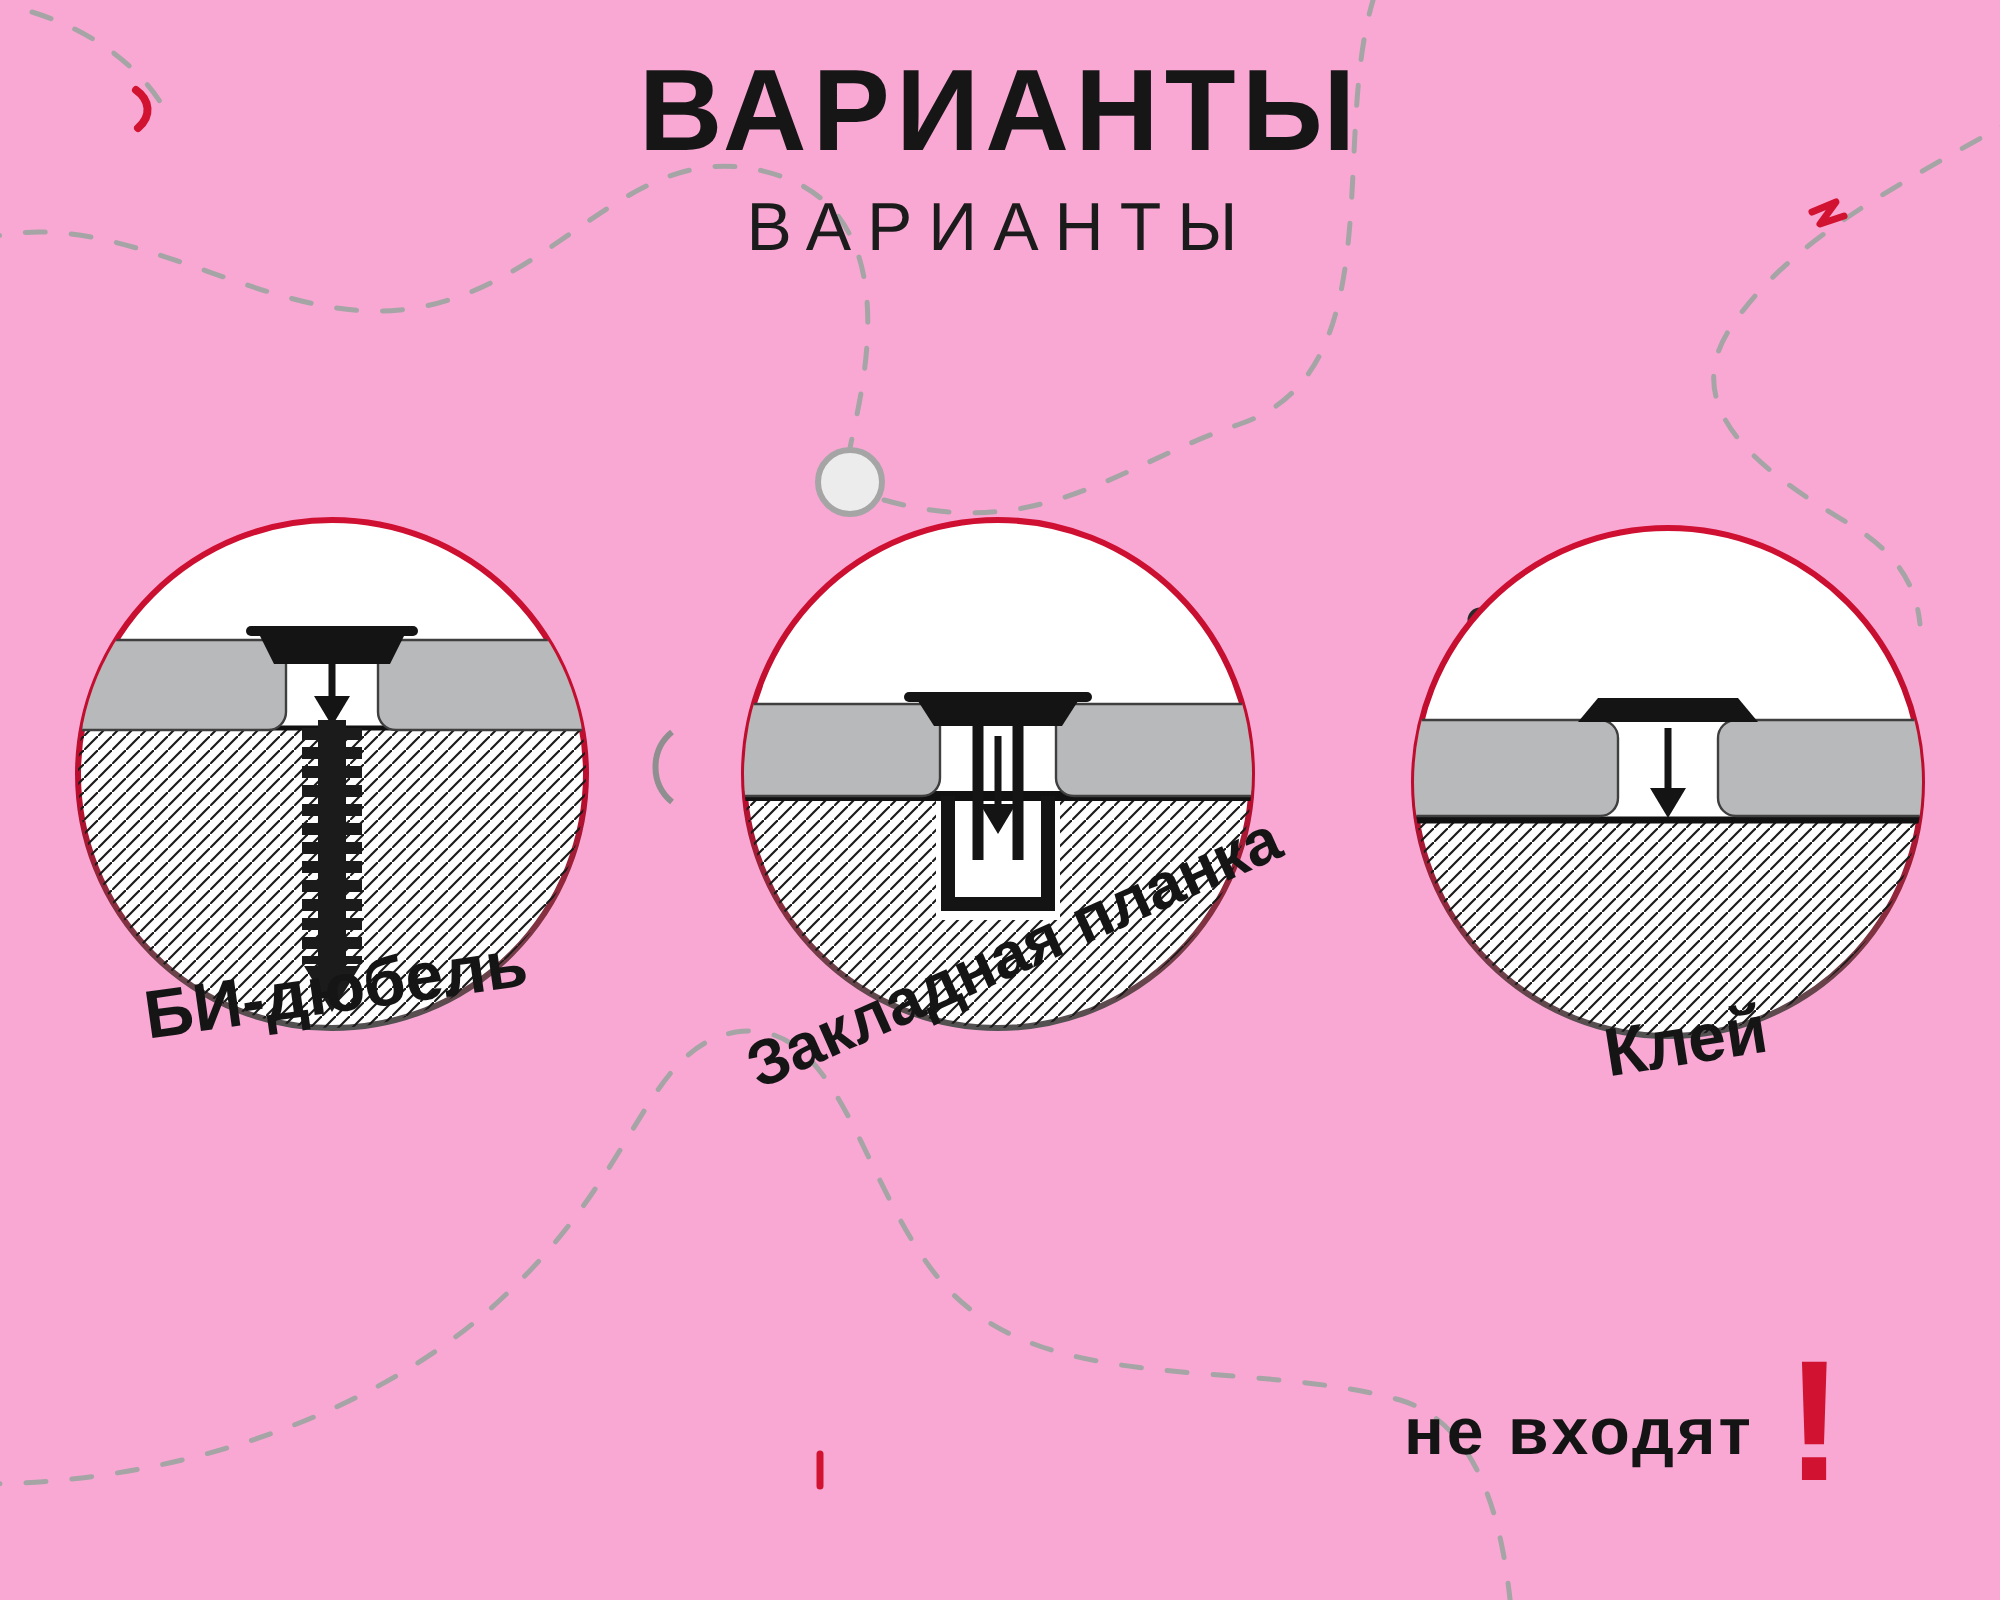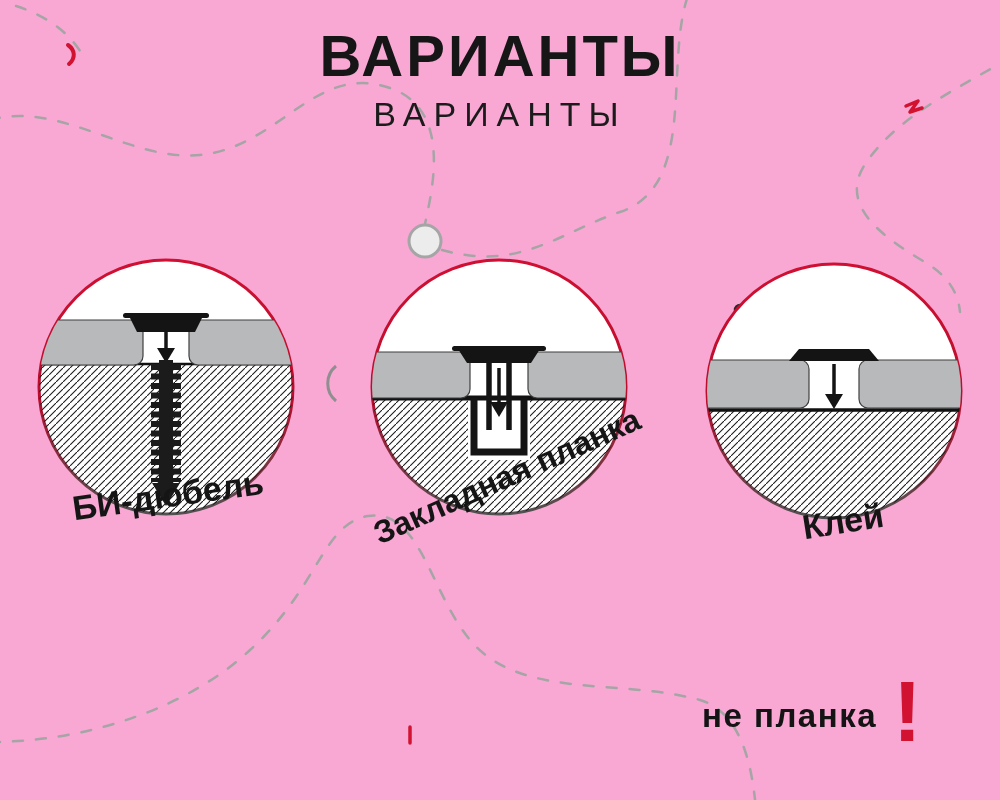--- a/index.html
+++ b/index.html
@@ -162,18 +162,18 @@
       </g>
     </svg>
   </div>
 
   <div class="vlabel vlabel-1">БИ-дюбель</div>
   <div class="vlabel vlabel-2">Закладная планка</div>
   <div class="vlabel vlabel-3">Клей</div>
 
   <div class="note">
     <div class="note-lines">
-      <div>не планка</div>
+      <div>не входят</div>
     </div>
     <div class="note-mark">!</div>
   </div>
 
 </div>
 
 </body></html>

